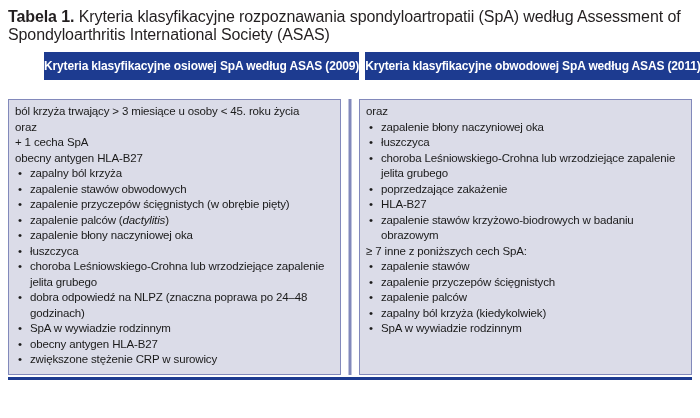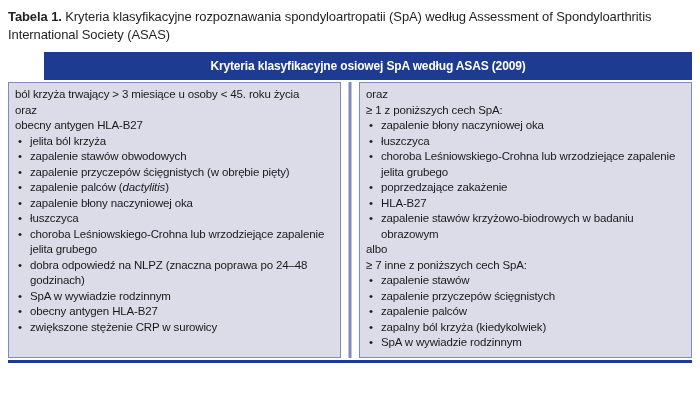--- a/index.html
+++ b/index.html
@@ -9,27 +9,27 @@
     --ink:#1a1a1a;
     --caption-ink:#231f20;
   }
   html,body{margin:0;padding:0;}
   body{
     width:700px;height:418px;overflow:hidden;background:#ffffff;
     font-family:"Liberation Sans",sans-serif;
   }
   .caption{
     margin:8px 10px 9px 8px;
-    font-size:13px;line-height:17.5px;
+    font-size:16px;line-height:17.5px;
     color:var(--caption-ink);
     letter-spacing:-0.1px;
   }
   .caption-label{font-weight:700;}
   .tbl{margin:0 8px;}
-  .hdr{display:flex;gap:6px;margin-bottom:2px;padding-left:36px;}
+  .hdr{display:flex;gap:6px;margin-bottom:19px;padding-left:36px;}
   .hcell{
     flex:1;background:var(--navy);color:#ffffff;
     height:28px;display:flex;align-items:center;justify-content:center;
     font-size:12px;font-weight:600;letter-spacing:-0.15px;
     white-space:nowrap;
   }
   .bdy{display:flex;gap:18px;position:relative;}
   .bdy .divider{
     position:absolute;left:50%;transform:translateX(-50%);
     top:0;bottom:0;width:3px;background:var(--slate);
@@ -53,30 +53,32 @@
 
   <div class="caption">
     <span class="caption-label">Tabela 1.</span>
     <span class="caption-text">Kryteria klasyfikacyjne rozpoznawania spondyloartropatii (SpA) według Assessment of Spondyloarthritis International Society (ASAS)</span>
   </div>
 
   <div class="tbl">
 
     <div class="hdr">
       <div class="hcell">Kryteria klasyfikacyjne osiowej SpA według ASAS (2009)</div>
+      <div class="hcell">Kryteria klasyfikacyjne obwodowej SpA według ASAS (2011)</div>
     </div>
 
     <div class="bdy">
       <div class="cell">
           <div class="line">ból krzyża trwający &gt; 3 miesiące u osoby &lt; 45. roku życia</div>
           <div class="line">oraz</div>
+          <div class="line">+ 1 cecha SpA</div>
           <div class="line">obecny antygen HLA-B27</div>
           <div class="bi">
             <span class="bullet">•</span>
-            <span class="bi-text">jelita ból krzyża</span>
+            <span class="bi-text">zapalny ból krzyża</span>
           </div>
           <div class="bi">
             <span class="bullet">•</span>
             <span class="bi-text">zapalenie stawów obwodowych</span>
           </div>
           <div class="bi">
             <span class="bullet">•</span>
             <span class="bi-text">zapalenie przyczepów ścięgnistych (w obrębie pięty)</span>
           </div>
           <div class="bi">
@@ -108,21 +110,20 @@
             <span class="bi-text">obecny antygen HLA-B27</span>
           </div>
           <div class="bi">
             <span class="bullet">•</span>
             <span class="bi-text">zwiększone stężenie CRP w surowicy</span>
           </div>
         </div>
       <div class="divider"></div>
       <div class="cell">
           <div class="line">oraz</div>
-          <div class="line">≥ 1 z poniższych cech SpA:</div>
           <div class="bi">
             <span class="bullet">•</span>
             <span class="bi-text">zapalenie błony naczyniowej oka</span>
           </div>
           <div class="bi">
             <span class="bullet">•</span>
             <span class="bi-text">łuszczyca</span>
           </div>
           <div class="bi">
             <span class="bullet">•</span>
@@ -133,21 +134,20 @@
             <span class="bi-text">poprzedzające zakażenie</span>
           </div>
           <div class="bi">
             <span class="bullet">•</span>
             <span class="bi-text">HLA-B27</span>
           </div>
           <div class="bi">
             <span class="bullet">•</span>
             <span class="bi-text">zapalenie stawów krzyżowo-biodrowych w badaniu obrazowym</span>
           </div>
-          <div class="line">albo</div>
           <div class="line">≥ 7 inne z poniższych cech SpA:</div>
           <div class="bi">
             <span class="bullet">•</span>
             <span class="bi-text">zapalenie stawów</span>
           </div>
           <div class="bi">
             <span class="bullet">•</span>
             <span class="bi-text">zapalenie przyczepów ścięgnistych</span>
           </div>
           <div class="bi">

